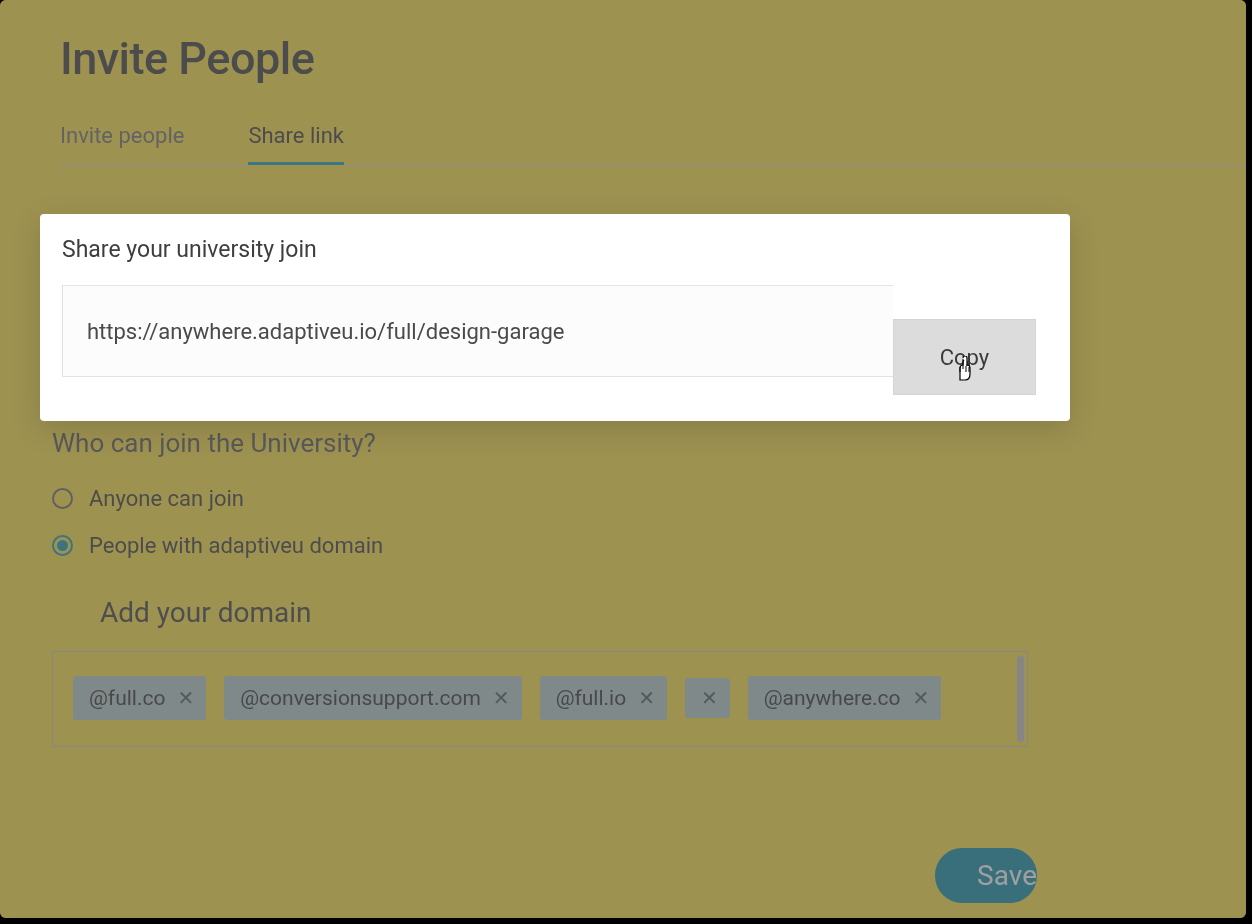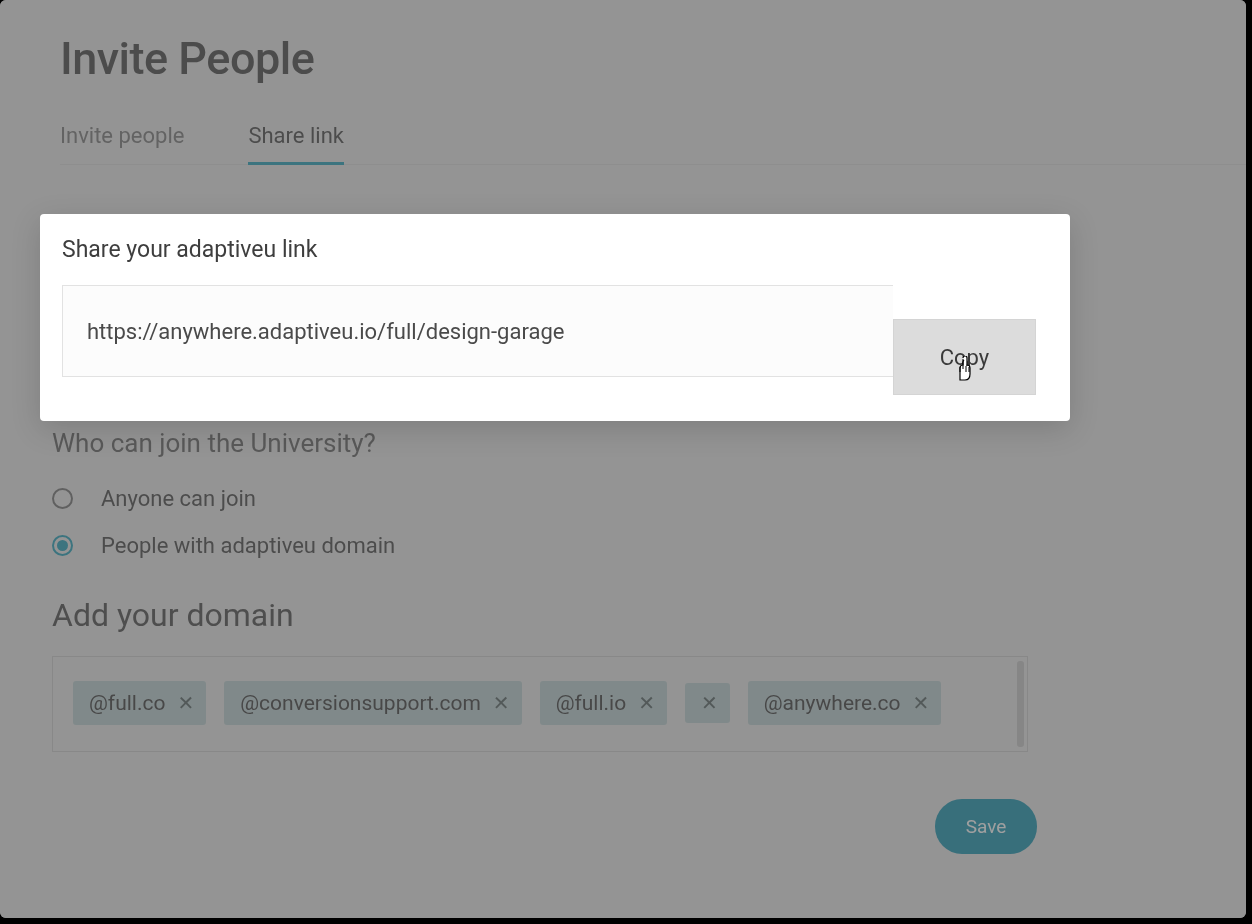--- a/index.html
+++ b/index.html
@@ -7,21 +7,21 @@
       width: 1252px;
       height: 924px;
       font-family: -apple-system, BlinkMacSystemFont, "Segoe UI", Roboto, Helvetica, Arial, sans-serif;
       background: #000;
       overflow: hidden;
     }
     .window {
       position: relative;
       width: 1246px;
       height: 918px;
-      background: #e5e5e5;
+      background: #fde047;
       border-radius: 6px;
       overflow: hidden;
     }
     .content {
       position: absolute;
       left: 60px;
       top: 32px;
       right: 0;
       bottom: 0;
     }
@@ -104,21 +104,21 @@
     }
     .who-heading {
       font-size: 26px;
       color: #5a5a5a;
       font-weight: 400;
       margin-bottom: 28px;
     }
     .radio-row {
       display: flex;
       align-items: center;
-      gap: 28px;
+      gap: 16px;
       margin-bottom: 22px;
       cursor: pointer;
     }
     .radio {
       width: 21px;
       height: 21px;
       border: 2px solid #6a6a6a;
       border-radius: 50%;
       display: inline-block;
       position: relative;
@@ -134,25 +134,26 @@
       width: 11px; height: 11px;
       background: #1499b3;
       border-radius: 50%;
     }
     .radio-label {
       font-size: 22px;
       color: #3a3a3a;
     }
 
     .add-domain-heading {
-      font-size: 32px;
+      font-size: 28px;
       color: #3e3e3e;
       font-weight: 400;
       margin-top: 38px;
       margin-bottom: 22px;
+      margin-left: 48px;
     }
     .domain-box {
       width: 976px;
       border: 1px solid #c8c8c8;
       padding: 24px 20px 26px 20px;
       display: flex;
       flex-wrap: wrap;
       gap: 14px 18px;
       align-items: center;
       position: relative;
@@ -192,30 +193,31 @@
       width: 252px;
       outline: none;
       background: transparent;
       font-family: inherit;
     }
     .domain-input::placeholder { color: #8a8a8a; }
 
     .save-button {
       position: absolute;
       left: 935px;
-      top: 799px;
+      top: 848px;
       width: 102px;
       height: 55px;
       background: #0b8daa;
       color: #fff;
       border: none;
       border-radius: 27px;
-      font-size: 19px;
+      font-size: 28px;
       cursor: pointer;
       font-family: inherit;
+      text-align: right;
     }
 
     .dim-overlay {
       position: absolute;
       inset: 0;
       background: rgba(90,90,90,0.58);
       z-index: 10;
       pointer-events: none;
     }
 
@@ -277,21 +279,21 @@
         <span class="chip-x">✕</span>
       </span>
     </div>
   </div>
 
   <button class="save-button">Save</button>
 
   <div class="dim-overlay"></div>
 
   <div class="share-card">
-    <div class="share-heading">Share your adaptiveu link</div>
+    <div class="share-heading">Share your university join</div>
     <div class="link-row">
       <input class="link-input" type="text" readonly="" value="https://anywhere.adaptiveu.io/full/design-garage" style="">
       <button class="copy-button">Copy</button>
     </div>
   </div>
 
   <div class="cursor">
     <svg width="22" height="26" viewBox="0 0 22 26">
       <path d="M7 24 L7 12 Q7 9 10 9 L10 6 Q10 4 12 4 Q14 4 14 6 L14 9 Q17 9 17 12 L17 18 Q17 24 12 24 Z" fill="#fff" stroke="#000" stroke-width="1.2"></path>
       <path d="M10 3 L10 13 M7 11 L7 16 M13 10 L13 16 M16 11 L16 16" stroke="#000" stroke-width="1" fill="none"></path>

